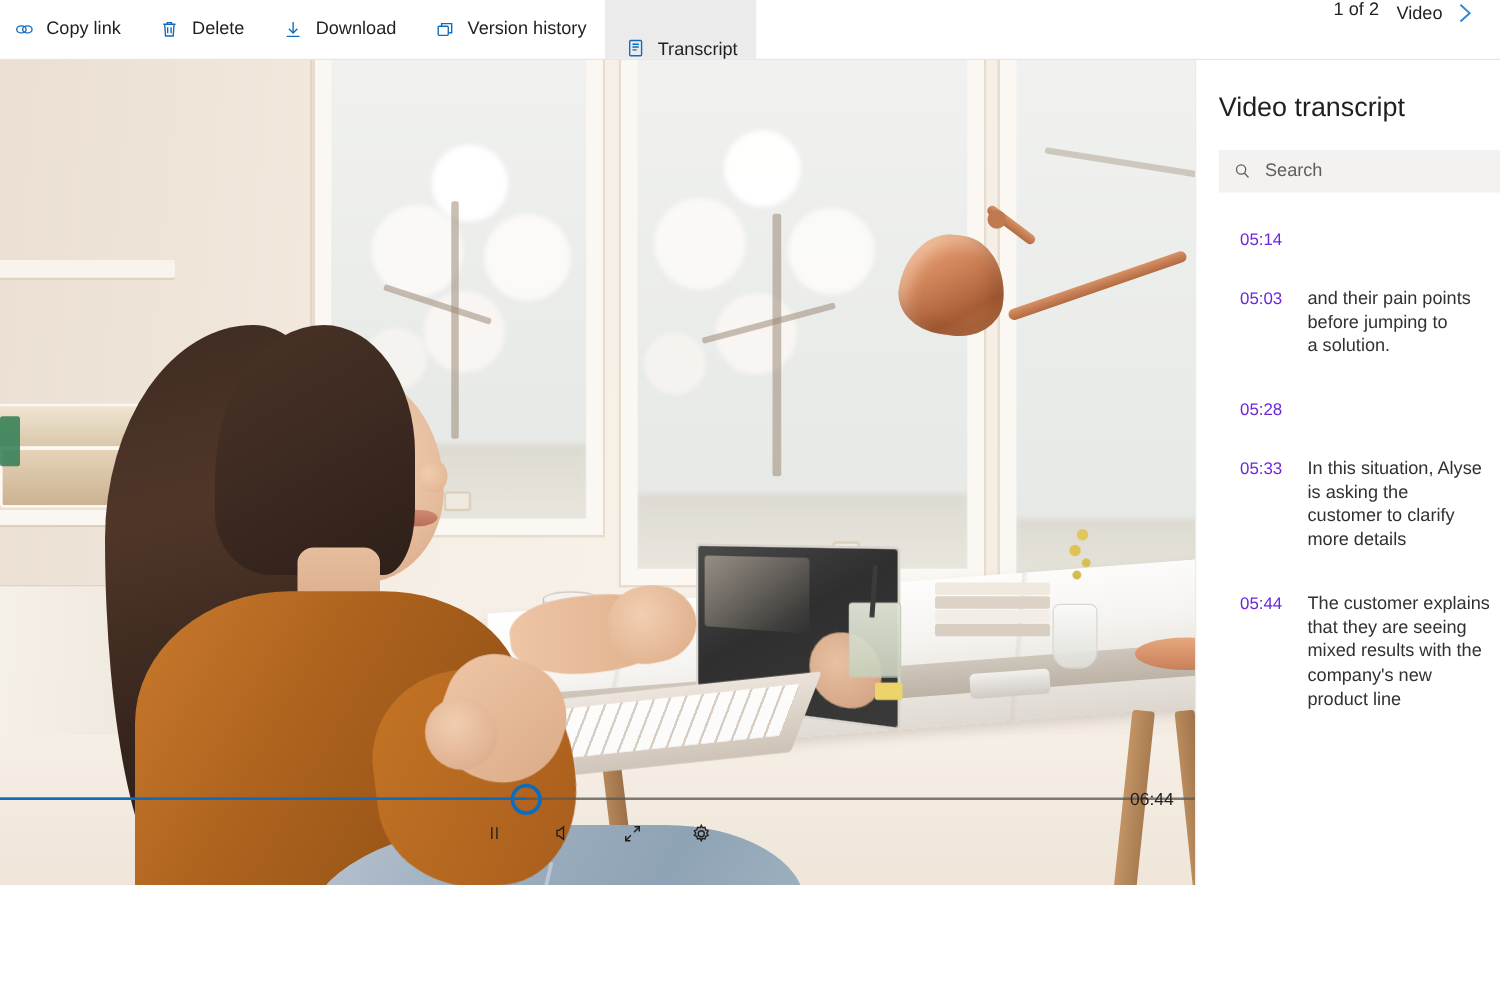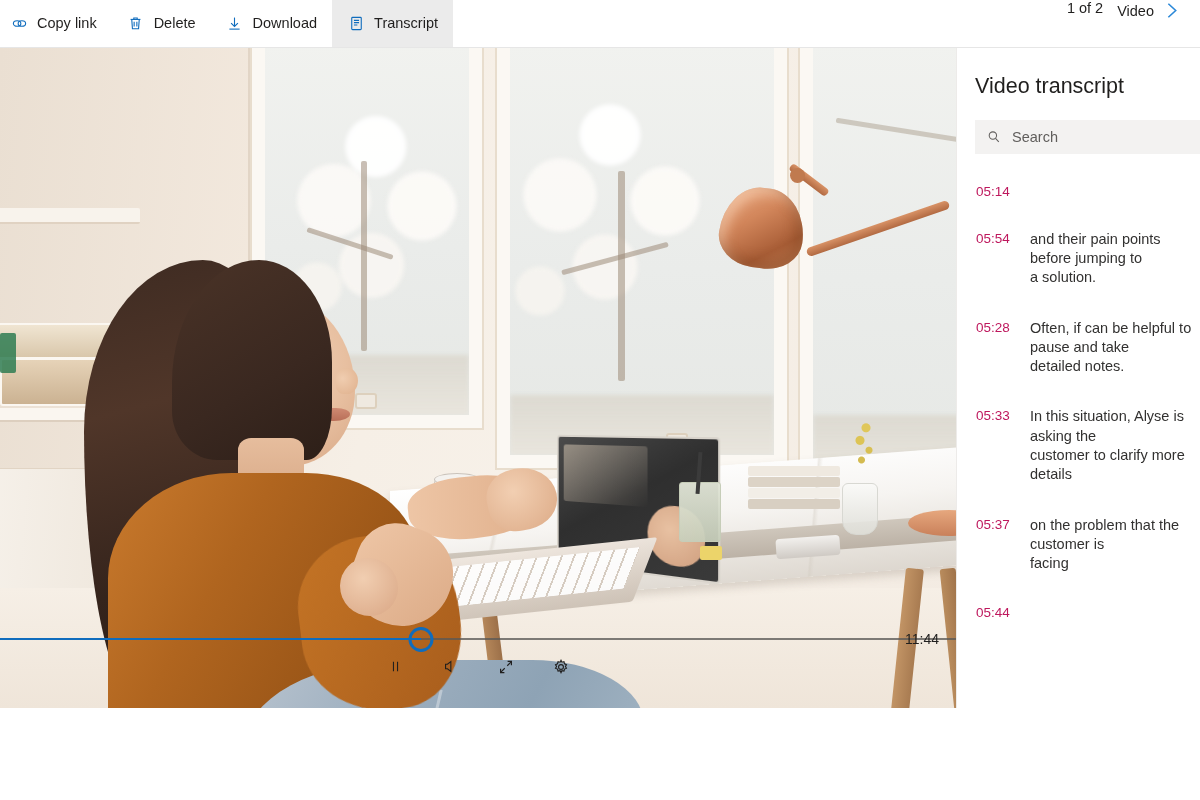--- a/index.html
+++ b/index.html
@@ -29,21 +29,21 @@
     cursor: pointer;
     color: #201f1e;
     font-size: 14.5px;
     white-space: nowrap;
     background: transparent;
     border: none;
     font-family: inherit;
   }
   .cb-item:first-child { padding-left: 10px; }
   .cb-item .ico { display: flex; align-items: center; justify-content: center; width: 18px; height: 18px; color: #0f6cbd; }
-  .cb-item.active { background: #ebebeb; }
+  .cb-item.active { background: #ebebeb; align-items: flex-end; }
   .cb-item .lbl { line-height: 1; }
 
   .page-count { font-size: 14.5px; color: #201f1e; padding: 0 14px; }
   .next-btn {
     display: flex; align-items: center; gap: 7px;
     font-size: 14.5px; color: #201f1e; cursor: pointer;
     padding-right: 6px;
     background: none; border: none; font-family: inherit;
   }
   .next-btn .chev { color: #2b88d8; display: flex; align-items: center; }
@@ -343,21 +343,21 @@
 
   .tlist { flex:1; overflow:hidden; padding: 18px 0 0 0; }
   .tentry {
     display:flex; gap:16px;
     padding: 10px 0 10px 18px;
     cursor:pointer;
     border:1px solid transparent;
     margin-bottom: 9px;
   }
   .tentry .ts {
-    font-size:13.5px; color:#be185d; min-width:38px; white-space:nowrap; padding-top:1px;
+    font-size:13.5px; color:#6d28d9; min-width:38px; white-space:nowrap; padding-top:1px;margin-left:16px;
   }
   .tentry .tx {
     font-size:14.5px; color:#323130; line-height:1.33;
     white-space: pre-line;
   }
 </style>
 </head>
 <body>
 
 <div id="app">
@@ -392,20 +392,29 @@
           <svg width="17" height="17" viewBox="0 0 20 20" fill="none" stroke="currentColor" stroke-width="1.3">
             <path d="M10 3v10"></path>
               <path d="M6 9.5l4 4 4-4"></path>
               <path d="M4 16.6h12"></path>
           </svg>
         </span>
         <span class="lbl">Download</span>
       </button>
 
 
+      <button class="cb-item">
+        <span class="ico">
+          <svg width="17" height="17" viewBox="0 0 20 20" fill="none" stroke="currentColor" stroke-width="1.3">
+            <rect x="3" y="7" width="9.5" height="8.6" rx="1"></rect>
+            <path d="M6.2 7V4.6h9.5v8.6h-2.4"></path>
+          </svg>
+        </span>
+        <span class="lbl">Version history</span>
+      </button>
 
       <button class="cb-item active">
         <span class="ico">
           <svg width="17" height="17" viewBox="0 0 20 20" fill="none" stroke="currentColor" stroke-width="1.3">
             <rect x="4.4" y="2.8" width="11.2" height="14.4" rx="1"></rect>
             <path d="M7 6.3h6M7 9h6M7 11.7h4"></path>
           </svg>
         </span>
         <span class="lbl">Transcript</span>
       </button>
@@ -524,21 +533,21 @@
         <div class="arm-low"></div>
         <div class="fist"></div>
       </div>
 
       <div class="player">
         <div class="track-row">
           <div class="track-bg"></div>
           <div class="track-fill" id="seekFill" style="width: 44%;"></div>
           <div class="thumb" id="seekThumb" style="left: 44%;"></div>
         </div>
-        <div class="time-label">11:44</div>
+        <div class="time-label">06:44</div>
 
         <div class="ctrl-row">
           <button class="ctrl-btn">
             <span>
               <svg width="17" height="17" viewBox="0 0 20 20" fill="none" stroke="currentColor" stroke-width="1.3">
                 <path d="M7.6 4.4v11.2M12.4 4.4v11.2"></path>
               </svg>
             </span>
           </button>
           <button class="ctrl-btn">
@@ -583,39 +592,35 @@
           </span>
           <input type="text" placeholder="Search" value="" style="">
         </div>
       </div>
 
       <div class="tlist" id="tlist">
           <div class="tentry">
             <div class="ts">05:14</div>
           </div>
           <div class="tentry">
-            <div class="ts">05:54</div>
+            <div class="ts">05:03</div>
             <div class="tx">and their pain points before jumping to
 a solution.</div>
           </div>
           <div class="tentry">
             <div class="ts">05:28</div>
-            <div class="tx">Often, if can be helpful to pause and take
-detailed notes.</div>
           </div>
           <div class="tentry">
             <div class="ts">05:33</div>
             <div class="tx">In this situation, Alyse is asking the
 customer to clarify more details</div>
           </div>
           <div class="tentry">
-            <div class="ts">05:37</div>
-            <div class="tx">on the problem that the customer is
-facing</div>
-          </div>
-          <div class="tentry">
             <div class="ts">05:44</div>
+            <div class="tx">The customer explains that they are seeing
+mixed results with the company's new
+product line</div>
           </div>
         </div>
     </div>
 
   </div>
 </div>
 
 </body></html>

